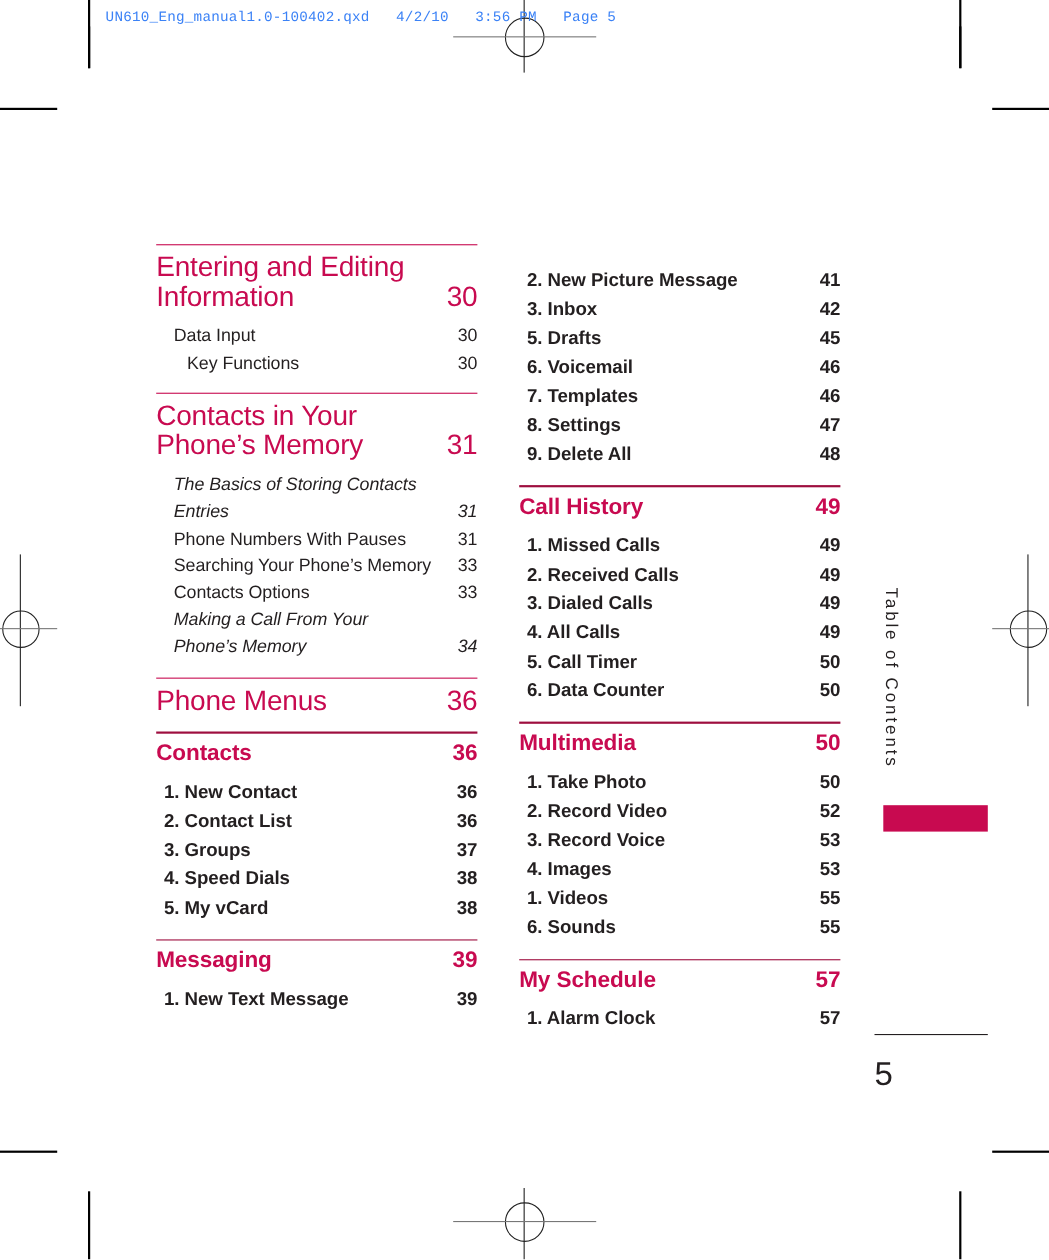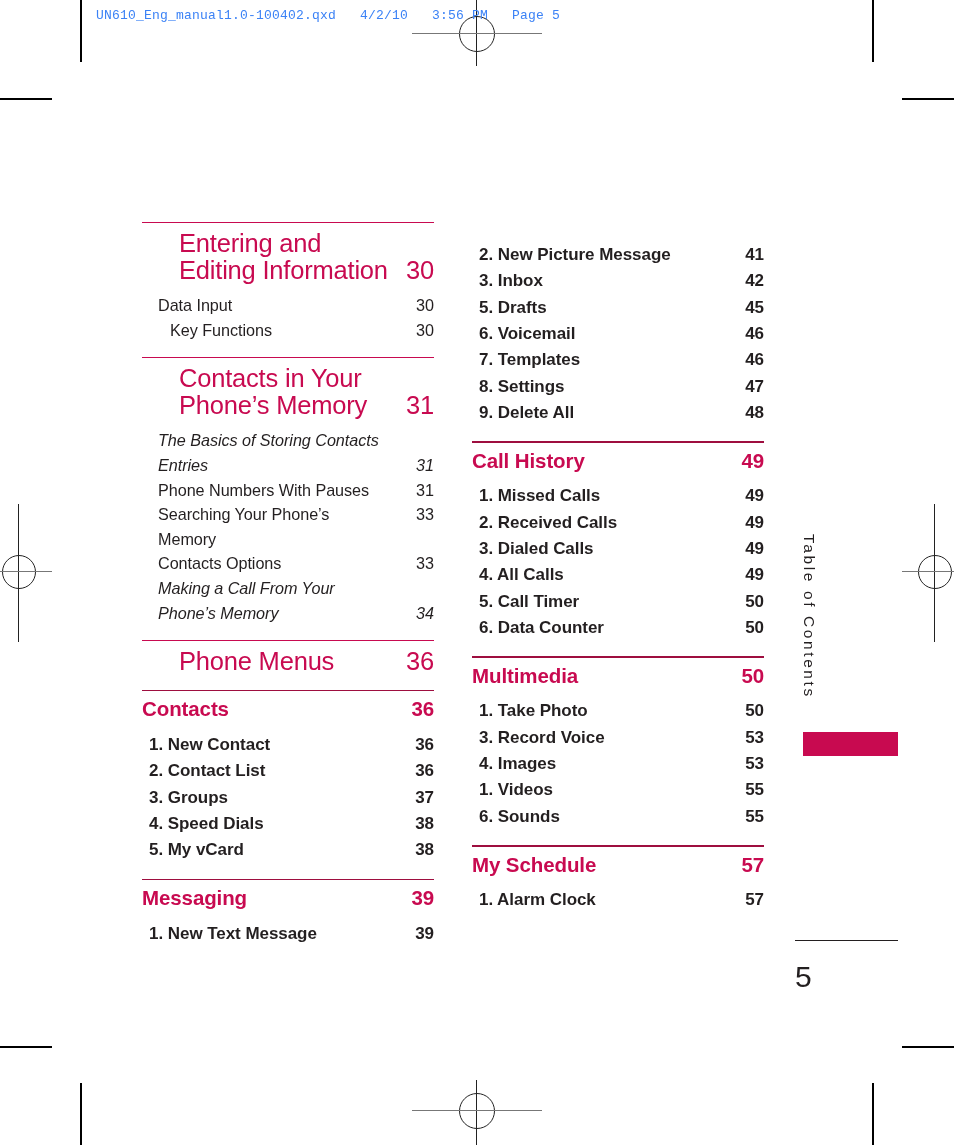--- a/index.html
+++ b/index.html
@@ -56,42 +56,41 @@
   
   .h-major {
     display: flex; align-items: flex-end; justify-content: space-between;
     color: #C80A50;
     font-size: 25.5px;
     font-weight: 400;
     line-height: 1.04;
     letter-spacing: -0.2px;
     padding-top: 7px;
   }
-  .h-major .txt { flex: 1 1 auto; padding-right: 8px; margin-left: 37px; }
+  .h-major .txt { flex: 1 1 auto; padding-right: 8px; }
   .h-major .pg  { flex: 0 0 auto; font-size: 25.5px; }
 
   
   .h-sub {
     display: flex; align-items: baseline; justify-content: space-between;
     color: #C80A50;
     font-size: 20.5px;
     font-weight: 700;
     line-height: 1.2;
     letter-spacing: -0.1px;
     padding-top: 6px;
   }
 
   
   .entry {
     display: flex; align-items: baseline; justify-content: space-between;
     color: #231f20;
     font-size: 16.2px;
     line-height: 1.52;
     letter-spacing: -0.05px;
-    gap: 24px;
   }
   .entry .txt { padding-right: 10px; }
   .entry .pg  { flex: 0 0 auto; white-space: nowrap; }
 
   
   .entry.num { font-size: 17px; font-weight: 600; line-height: 1.55; }
   .entry.num .txt { padding-left: 7px; }
 
   
   .entry.lvl1 .txt { padding-left: 16px; }
@@ -344,20 +343,24 @@
       <div class="h-sub">
         <span class="txt">Multimedia</span>
         <span class="pg">50</span>
       </div>
       <div class="gap-s"></div>
       <div class="entry num">
         <span class="txt">1. Take Photo</span>
         <span class="pg">50</span>
       </div>
       <div class="entry num">
+        <span class="txt">2. Record Video</span>
+        <span class="pg">52</span>
+      </div>
+      <div class="entry num">
         <span class="txt">3. Record Voice</span>
         <span class="pg">53</span>
       </div>
       <div class="entry num">
         <span class="txt">4. Images</span>
         <span class="pg">53</span>
       </div>
       <div class="entry num">
         <span class="txt">1. Videos</span>
         <span class="pg">55</span>

